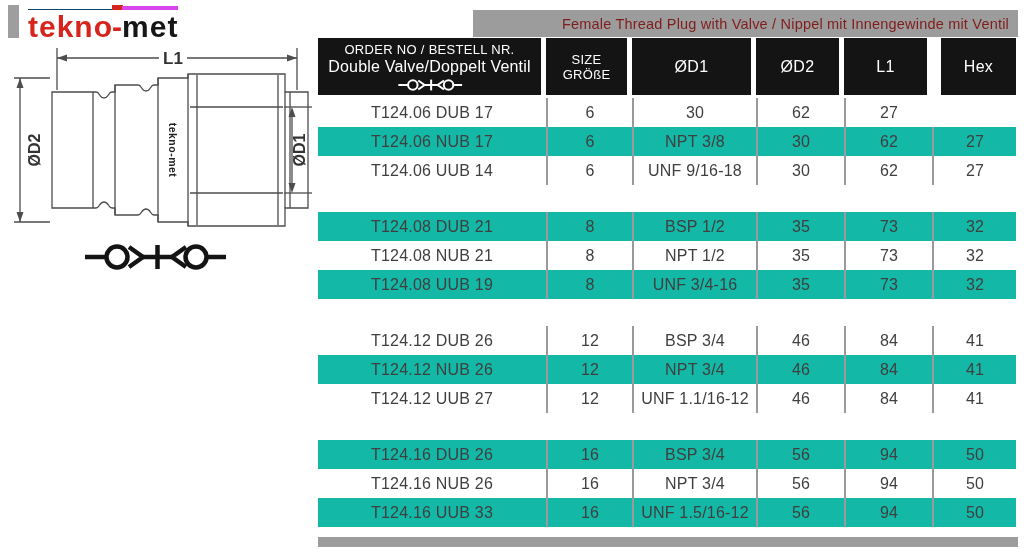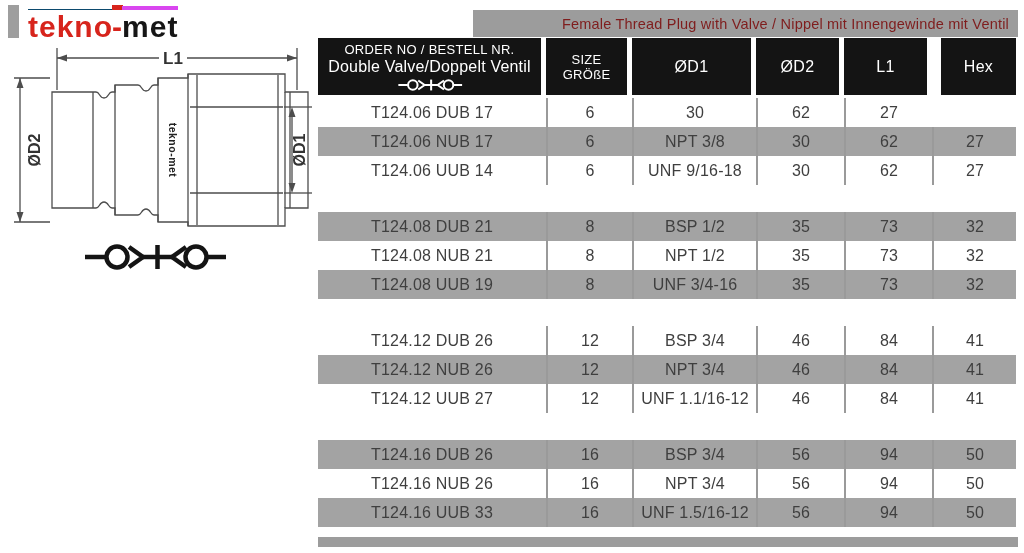--- a/index.html
+++ b/index.html
@@ -36,21 +36,21 @@
   }
   .th:last-child{border-right:none;margin-left:9px;}
   .th .l1{font-size:13px;letter-spacing:.3px;}
   .th .l2{font-size:16px;margin-top:1px;letter-spacing:.2px;}
   .th .big{font-size:16px;letter-spacing:.3px;}
   .th .valve-mini{margin-top:2px;color:#ffffff;}
   .tbody{margin-top:3px;}
   .tgroup{margin-bottom:27px;}
   .tgroup:last-child{margin-bottom:0;}
   .trow{height:29px;}
-  .trow.shaded .td{background:#a3a3a3;}
+  .trow.shaded .td{background:#14b8a6;}
   .td{
     display:flex;align-items:center;justify-content:center;box-sizing:border-box;
     font-size:16px;color:#3f3f3f;letter-spacing:.2px;background:#ffffff;
   }
   .trow .td + .td{border-left:2px solid #9a9a9a;}
   .footer-bar{position:absolute;left:318px;top:537px;width:700px;height:10px;background:#9c9c9c;}
 </style>
 </head>
 <body>
 

